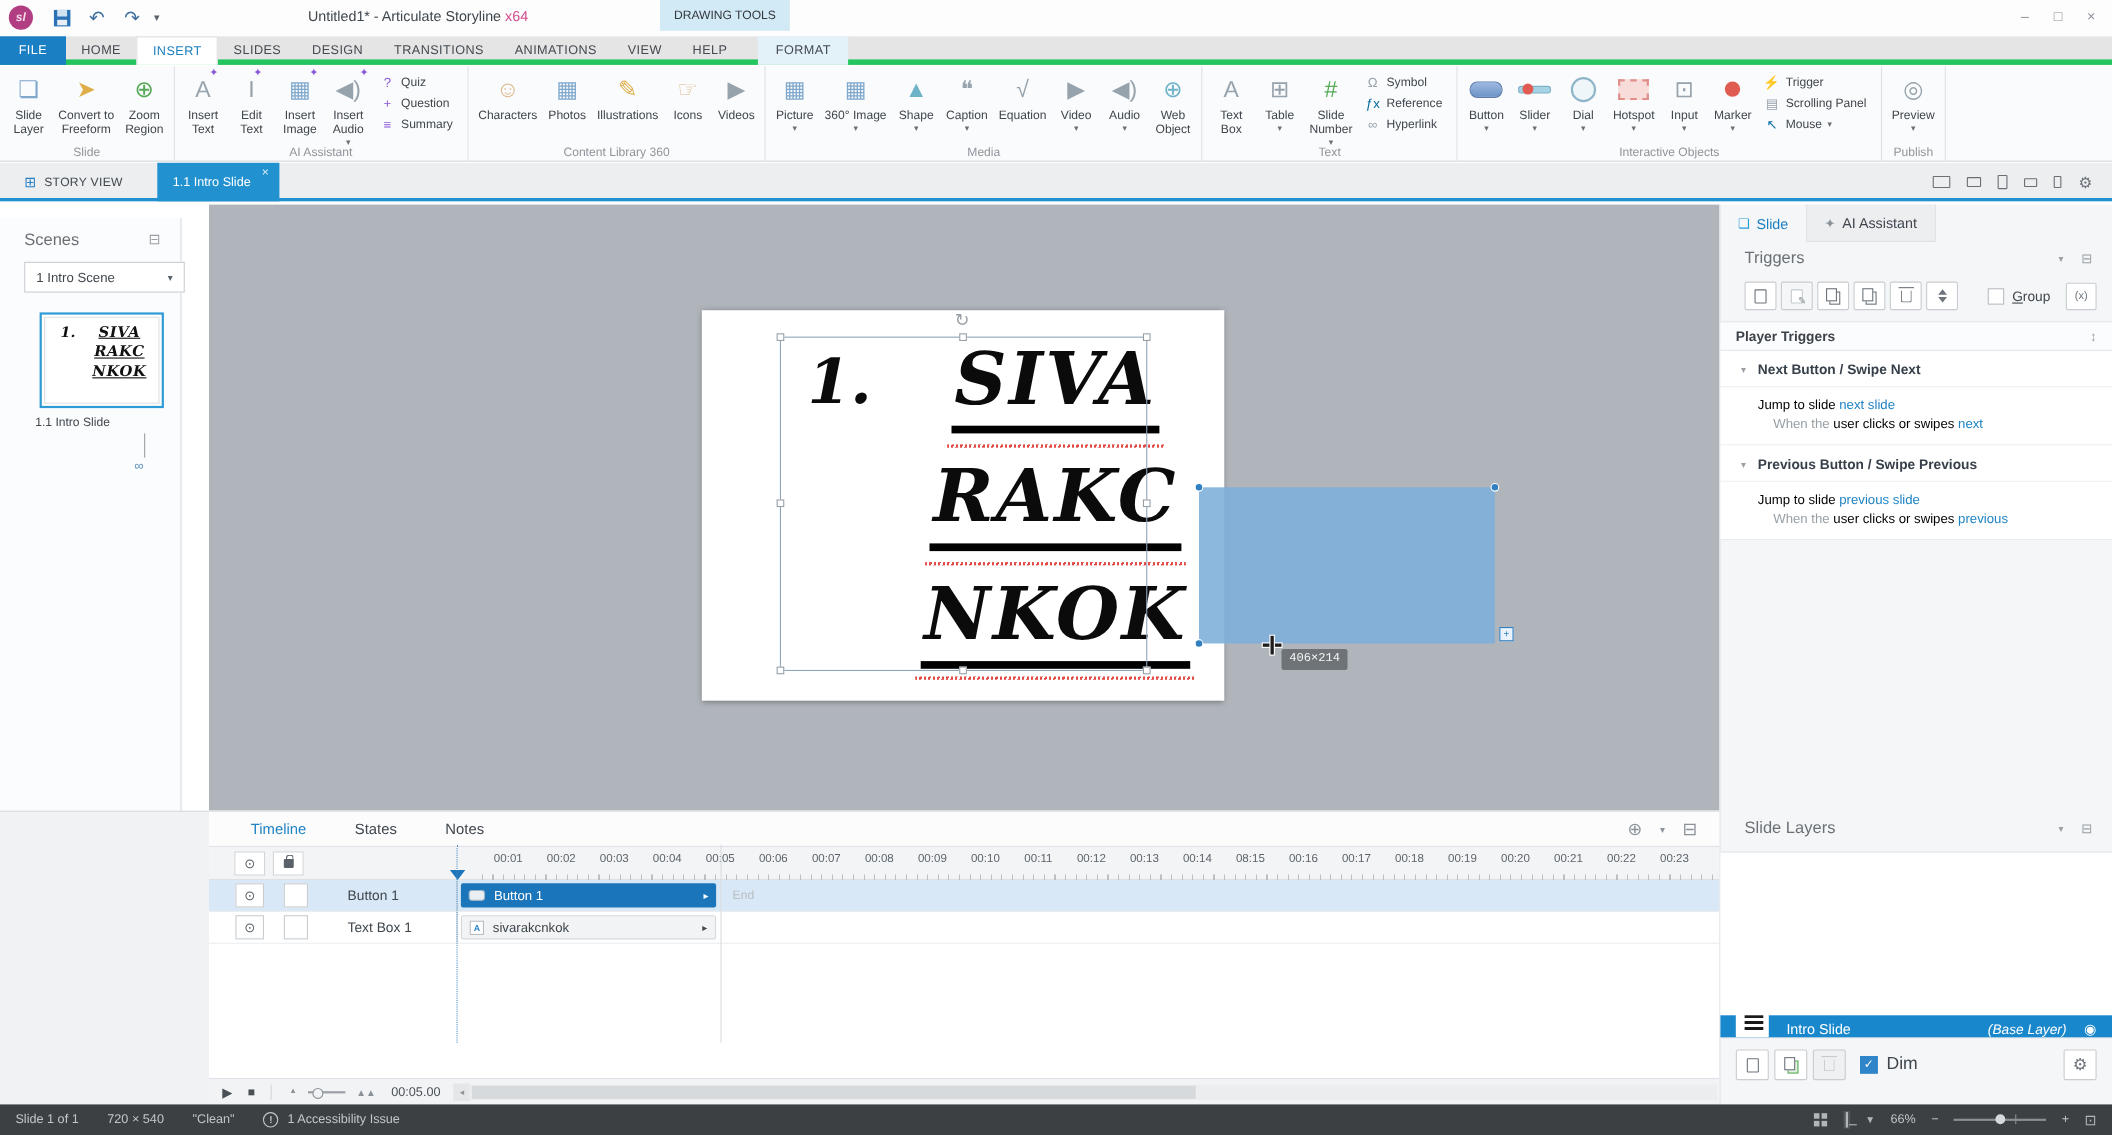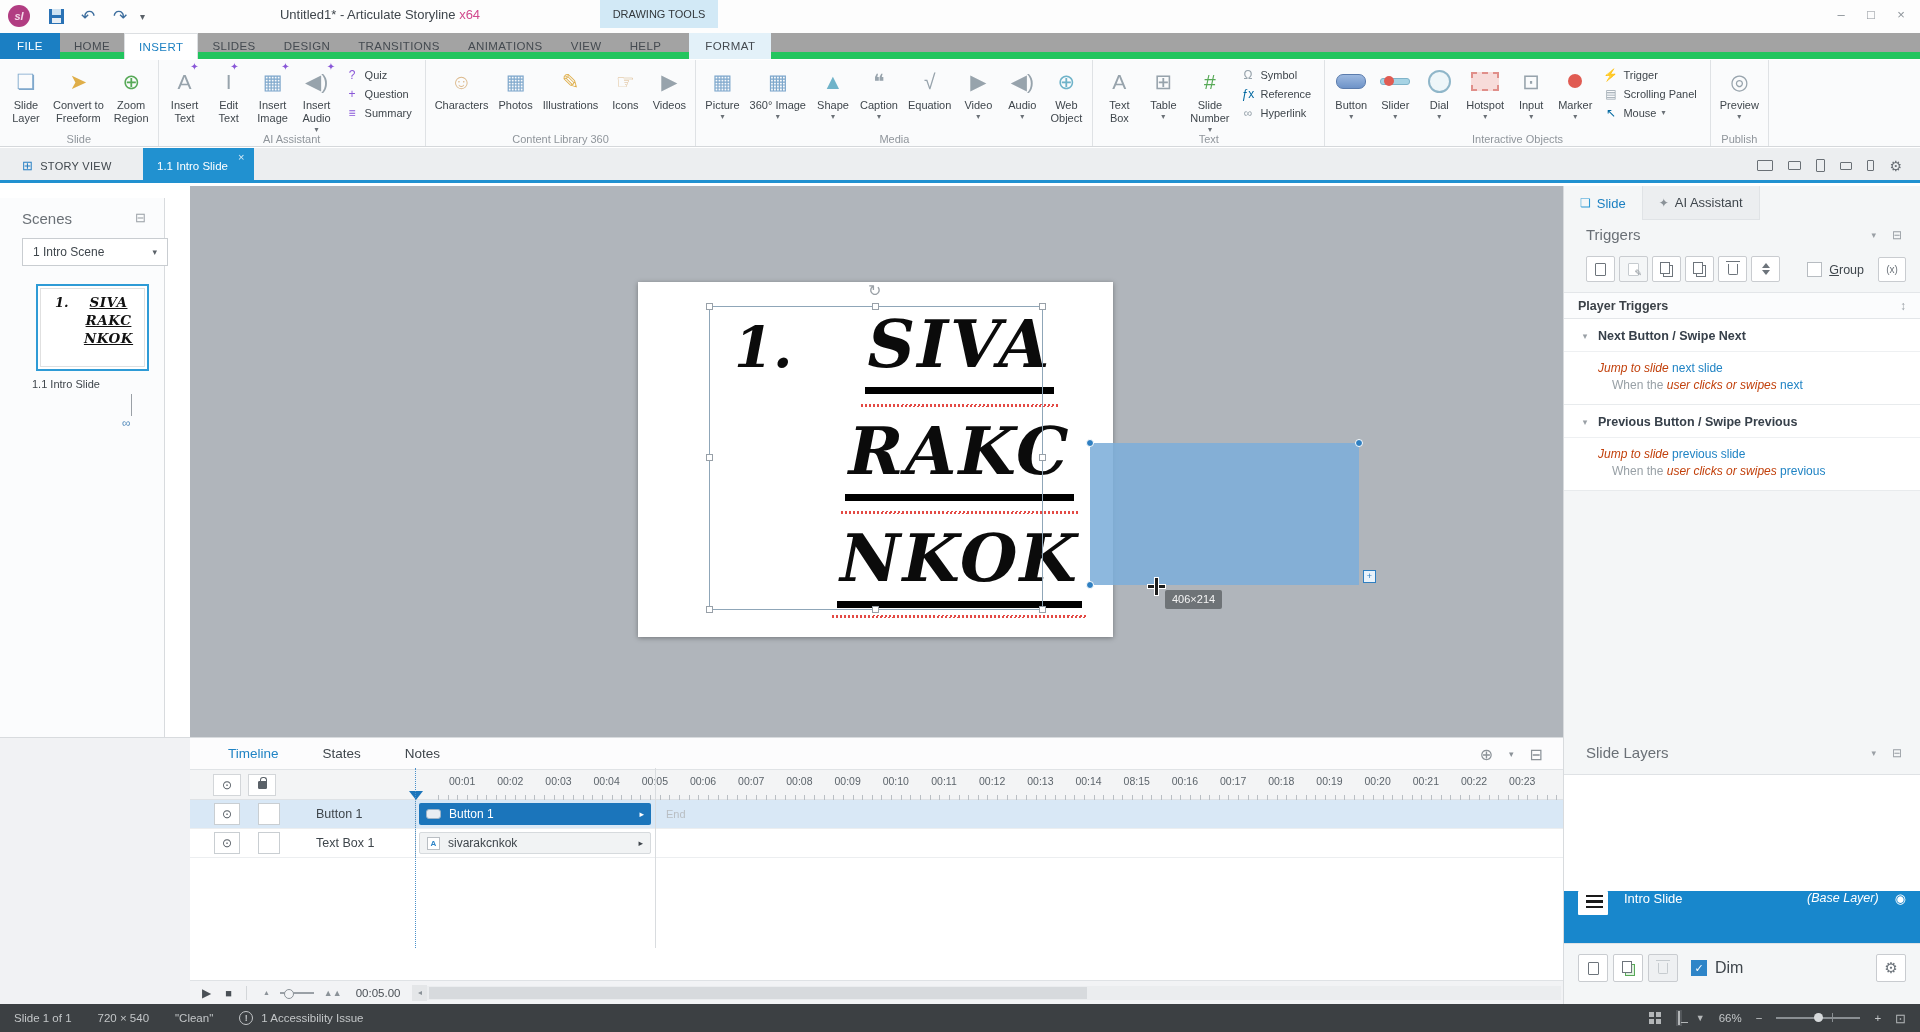--- a/index.html
+++ b/index.html
@@ -21,22 +21,22 @@
   .qcaret { font-size:10px; color:#5a6168; }
   .doc-title { position:absolute; left:180px; top:7px; width:400px; text-align:center; font-size:13px; color:#3f464c; }
   .doc-title .x64 { color:#d1498d; }
   .ctx-header { position:absolute; left:600px; top:0; width:118px; height:28px; background:#d2e9f6;
                 display:flex; align-items:center; justify-content:center; font-size:11px; color:#33383c; }
   .winbtns { position:absolute; right:4px; top:2px; display:flex; }
   .winbtns span { width:30px; height:24px; display:flex; align-items:center; justify-content:center;
                   color:#8b9298; font-size:13px; }
 
   
-  .tabrow { position:absolute; left:0; top:33px; width:1920px; height:26px; background:#a3a3a3;
-            border-bottom:7px solid #22c55e; display:flex; }
+  .tabrow { position:absolute; left:0; top:33px; width:1920px; height:26px; background:#e5e5e5;
+            border-bottom:5px solid #22c55e; display:flex; }
   .rtab { padding:0 14px; height:26px; display:flex; align-items:center; font-size:11.5px;
           letter-spacing:.4px; color:#444a50; }
   .rtab.file { background:#1b7fc3; color:#fff; padding:0 17px; }
   .rtab.active { background:#fff; color:#1a7fc1; border:1px solid #dcdfe2; border-bottom:none; }
   .rtab.context { background:#e3f1f9; margin-left:14px; padding:0 16px; }
 
   
   .ribbon { position:absolute; left:0; top:60px; width:1920px; height:87px; background:#fafbfc;
             border-bottom:1px solid #d5d8db; display:flex; align-items:stretch; }
   .rg { position:relative; display:flex; align-items:flex-start; padding:2px 4px 16px 4px;
@@ -130,21 +130,21 @@
   .rot { position:absolute; left:50%; top:-26px; margin-left:-8px; color:#9aa0a6; font-size:16px; }
   .bluerect { position:absolute; left:900px; top:257px; width:269px; height:142px;
               background:rgba(125,174,218,.88); }
   .bh { position:absolute; width:8px; height:8px; border-radius:50%; background:#2f7fc1; border:1px solid #fff; }
   .badge { position:absolute; left:273px; top:127px; width:13px; height:13px; background:#eaf3fb;
            border:1px solid #2f7fc1; color:#2f7fc1; font-size:9px; line-height:11px; text-align:center; }
   .cursor { position:absolute; left:958px; top:392px; width:17px; height:17px; }
   .cursor::before { content:""; position:absolute; left:0; top:7px; width:17px; height:3px; background:#1d1d1d; box-shadow:0 0 0 1px #fff; }
   .cursor::after  { content:""; position:absolute; left:7px; top:0; width:3px; height:17px; background:#1d1d1d; box-shadow:0 0 0 1px #fff; }
   .sizetip { position:absolute; left:975px; top:404px; height:19px; padding:0 7px; background:#6e7377;
-             border-radius:2px; color:#f4f4f4; font-size:11px; line-height:19px; }
+             border-radius:2px; color:#f4f4f4; font-size:11px; line-height:19px;font-family:Liberation Mono, monospace; }
 
   
   .rpanel { position:absolute; left:1563px; top:186px; width:357px; height:818px; background:#f4f6f7;
             border-left:1px solid #d8dbde; }
   .rp-tabs { display:flex; height:34px; }
   .rp-tab { display:flex; align-items:center; gap:6px; padding:0 16px; font-size:13px; height:34px; }
   .rp-tab.on { color:#1a7fc1; }
   .rp-tab.off { background:#eceef0; color:#3f464c; border:1px solid #e0e3e6; border-top:none; }
   .rp-tab .ticon { font-size:12px; }
   .rp-tab.on .ticon { color:#2e9bd6; } .rp-tab.off .ticon { color:#8b9298; }
@@ -175,28 +175,28 @@
             margin-left:10px; font-size:10px; color:#6d747b; display:flex; align-items:center; justify-content:center; }
   .pt-head { height:27px; background:#fbfcfd; border-top:1px solid #e3e6e9; border-bottom:1px solid #e3e6e9;
              display:flex; align-items:center; padding:0 14px; }
   .pt-head .t { font-size:12.5px; font-weight:bold; color:#3c4248; }
   .pt-head .c { margin-left:auto; color:#9aa0a6; font-size:12px; }
   .trigblock { background:#fff; border-bottom:1px solid #e8ebed; padding:8px 0 10px 0; }
   .trigtitle { display:flex; align-items:flex-start; padding:2px 10px 8px 8px; border-bottom:1px solid #eef0f2; }
   .trigtitle .ar { width:26px; text-align:center; color:#9aa0a6; font-size:9px; padding-top:2px; }
   .trigtitle .t { font-size:12.5px; font-weight:bold; color:#37404a; }
   .trigbody { padding:8px 10px 0 34px; font-size:12px; line-height:17px; }
-  .muted { color:#98a0a6; } .plain { color:#c2410c;font-style:italic; } .link { color:#1f83c4; }
+  .muted { color:#98a0a6; } .plain { color:#000000; } .link { color:#1f83c4; }
   .when { padding-left:14px; }
 
   .layers-sec { position:absolute; left:0; top:552px; width:100%; }
   .layers-list { margin-top:6px; height:170px; background:#fff; border-top:1px solid #dfe2e5;
                  border-bottom:1px solid #dfe2e5; position:relative; }
-  .layer-row { position:absolute; left:0; bottom:0; width:100%; height:52px; background:#1887cc; color:#fff;
-               display:flex; align-items:flex-start; }
+  .layer-row { position:absolute; left:0; bottom:0; width:100%; height:20px; background:#1887cc; color:#fff;
+               display:flex; align-items:flex-end; }
   .layer-thumb { width:30px; height:24px; background:#fff; margin-left:14px; border-radius:1px; position:relative; }
   .layer-thumb::before { content:""; position:absolute; left:8px; top:4px; right:5px; bottom:5px;
       background:repeating-linear-gradient(#1a1a1a 0 2.5px, transparent 2.5px 5.5px); }
   .layer-name { margin-left:16px; font-size:13px; }
   .layer-badge { margin-left:auto; font-size:12.5px; font-style:italic; }
   .layer-eye { margin:0 14px 0 16px; font-size:13px; }
   .layers-toolbar { display:flex; align-items:center; padding:10px 14px 0 14px; gap:5px; }
   .lbtn { width:30px; height:28px; background:#fff; border:1px solid #c9ccd0; border-radius:2px;
           display:flex; align-items:center; justify-content:center; color:#6d747b; }
   .lbtn.dis { background:#eef0f2; color:#c6cbcf; }

